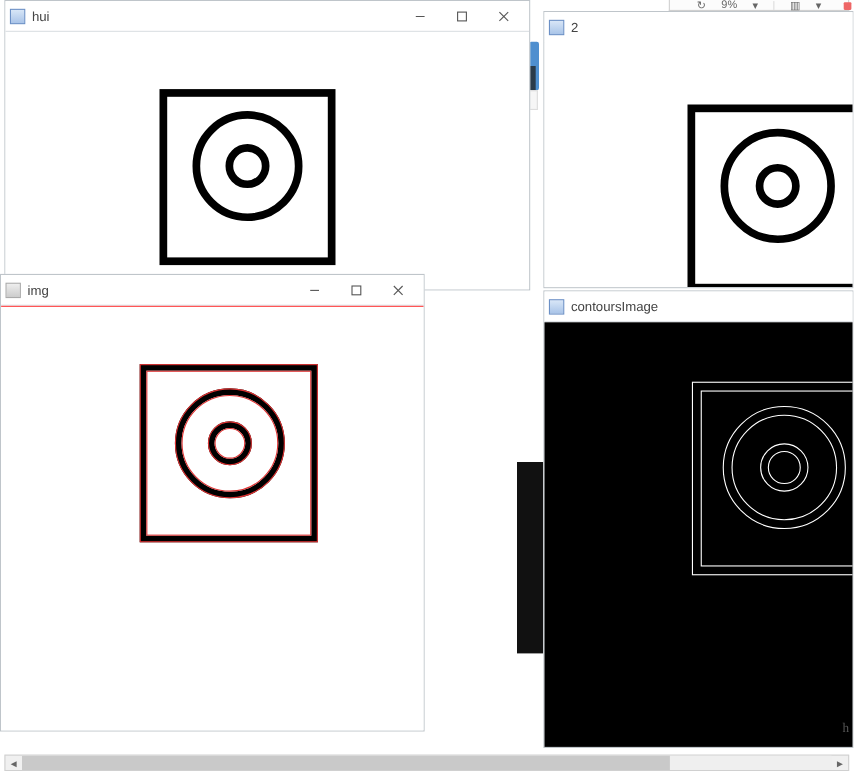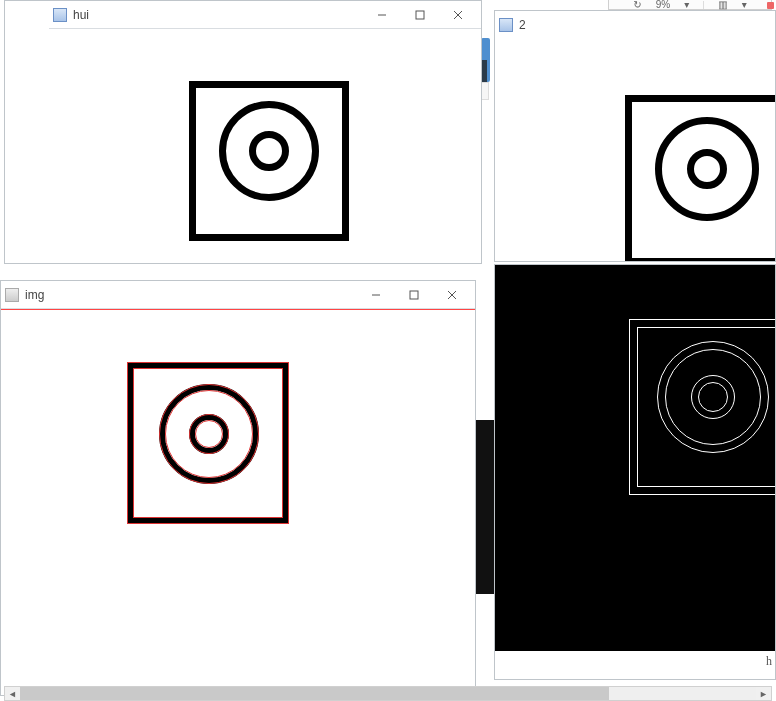--- a/index.html
+++ b/index.html
@@ -52,24 +52,24 @@
     font-size: 11px;
     cursor: default;
   }
   .winbtn svg { display:block; }
   .content {
     position: relative;
     width: 100%;
   }
 
   
-  #win-hui { left: 4px; top: 0; width: 478px; height: 264px; padding-left: 44px; }
+  #win-hui { left: 4px; top: 0; width: 478px; height: 264px; }
   #win-hui .content { height: calc(100% - 28px); background:#fff; }
 
-  #win-img { left: 0; top: 280px; width: 476px; height: 416px; border-top:1px solid #bfc5ca;}
+  #win-img { left: 0; top: 249px; width: 386px; height: 416px; border-top:1px solid #bfc5ca;}
   #win-img .content { height: calc(100% - 28px); background:#fff; border-top:1px solid #f44; }
 
   #win-2 { left: 494px; top: 10px; width: 282px; height: 252px; }
   #win-2 .titlebar { border-bottom:none; }
   #win-2 .content { height: calc(100% - 28px); background:#fff; overflow:hidden; }
 
   #win-contours { left: 494px; top: 264px; width: 282px; height: 416px; }
   #win-contours .content { height: calc(100% - 28px); background:#000; overflow:hidden; }
 
   
@@ -250,20 +250,24 @@
   <div class="content">
     <div class="shape-thick" style="position:absolute;">
       <div class="sq" style="left:130px; top:56px; width:170px; height:170px;"></div>
       <div class="c1" style="left:160px; top:78px; width:104px; height:104px;"></div>
       <div class="c2" style="left:192px; top:110px; width:40px; height:40px;"></div>
     </div>
   </div>
 </div>
 
 <div class="win" id="win-contours">
+  <div class="titlebar">
+    <div class="icon-box"></div>
+    <div class="title">contoursImage</div>
+  </div>
   <div class="content">
     <div class="shape-thin" style="position:absolute;">
       <div class="sq-o" style="left:134px; top:54px; width:176px; height:176px;"></div>
       <div class="sq-i" style="left:142px; top:62px; width:160px; height:160px;"></div>
       <div class="c-o" style="left:162px; top:76px; width:112px; height:112px;"></div>
       <div class="c-i" style="left:170px; top:84px; width:96px; height:96px;"></div>
       <div class="c-o" style="left:196px; top:110px; width:44px; height:44px;"></div>
       <div class="c-i" style="left:203px; top:117px; width:30px; height:30px;"></div>
     </div>
   </div>

